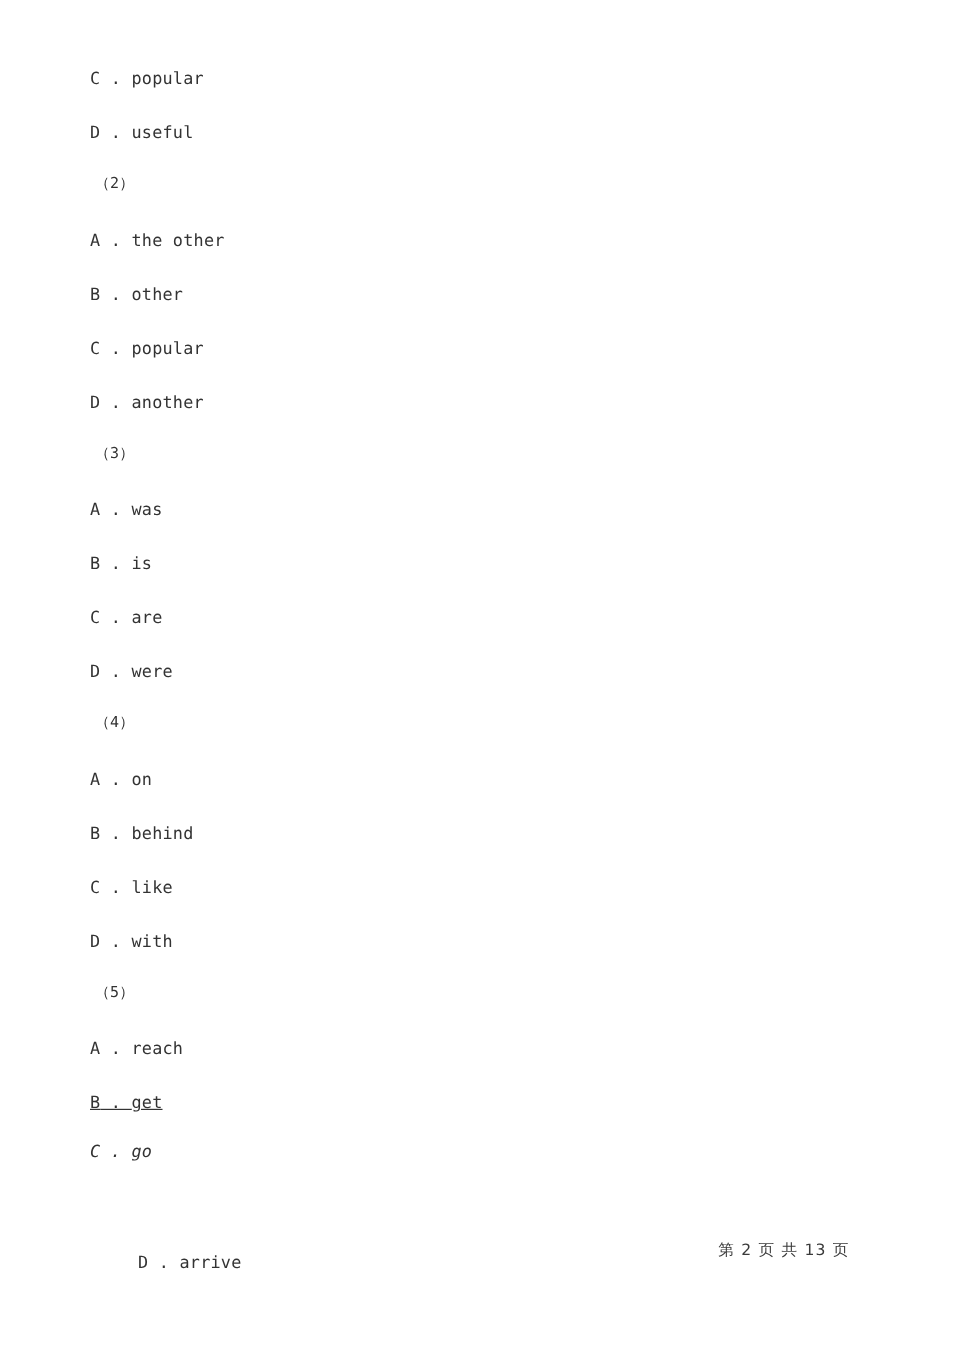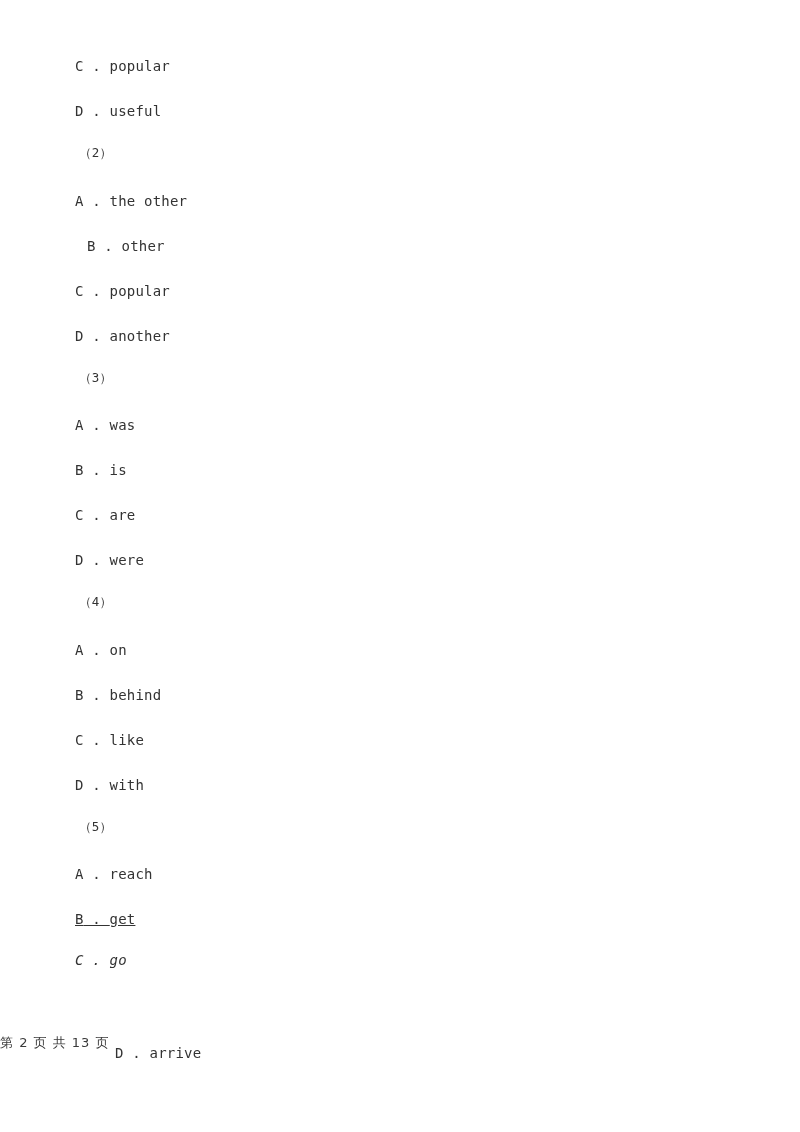--- a/index.html
+++ b/index.html
@@ -65,39 +65,39 @@
 
   .opt-text {
     display: inline;
   }
 
   .footer {
     position: absolute;
     left: 0;
     width: 708px;
     top: 1034px;
-    text-align: left;
+    text-align: right;
     font-size: 13px;
     line-height: 18px;
     color: #3a3a3a;
     font-family: "DejaVu Sans", "Liberation Sans", sans-serif;
     letter-spacing: 1px;
     white-space: pre;
   }
 </style>
 </head>
 <body>
 
 <div class="page">
   <div class="content" id="content">
       <div class="opt-line" style="top: 58px;"><span class="opt-letter">C</span><span class="opt-sep"> . </span><span class="opt-text">popular</span></div>
       <div class="opt-line" style="top: 103px;"><span class="opt-letter">D</span><span class="opt-sep"> . </span><span class="opt-text">useful</span></div>
       <div class="qnum-line" style="top: 145px;">（2）</div>
       <div class="opt-line" style="top: 193px;"><span class="opt-letter">A</span><span class="opt-sep"> . </span><span class="opt-text">the other</span></div>
-      <div class="opt-line" style="top: 238px; margin-left: 12px;"><span class="opt-letter">B</span><span class="opt-sep"> . </span><span class="opt-text">other</span></div>
+      <div class="opt-line" style="top: 238px;"><span class="opt-letter">B</span><span class="opt-sep"> . </span><span class="opt-text">other</span></div>
       <div class="opt-line" style="top: 283px;"><span class="opt-letter">C</span><span class="opt-sep"> . </span><span class="opt-text">popular</span></div>
       <div class="opt-line" style="top: 328px;"><span class="opt-letter">D</span><span class="opt-sep"> . </span><span class="opt-text">another</span></div>
       <div class="qnum-line" style="top: 370px;">（3）</div>
       <div class="opt-line" style="top: 417px;"><span class="opt-letter">A</span><span class="opt-sep"> . </span><span class="opt-text">was</span></div>
       <div class="opt-line" style="top: 462px;"><span class="opt-letter">B</span><span class="opt-sep"> . </span><span class="opt-text">is</span></div>
       <div class="opt-line" style="top: 507px;"><span class="opt-letter">C</span><span class="opt-sep"> . </span><span class="opt-text">are</span></div>
       <div class="opt-line" style="top: 552px;"><span class="opt-letter">D</span><span class="opt-sep"> . </span><span class="opt-text">were</span></div>
       <div class="qnum-line" style="top: 594px;">（4）</div>
       <div class="opt-line" style="top: 642px;"><span class="opt-letter">A</span><span class="opt-sep"> . </span><span class="opt-text">on</span></div>
       <div class="opt-line" style="top: 687px;"><span class="opt-letter">B</span><span class="opt-sep"> . </span><span class="opt-text">behind</span></div>

